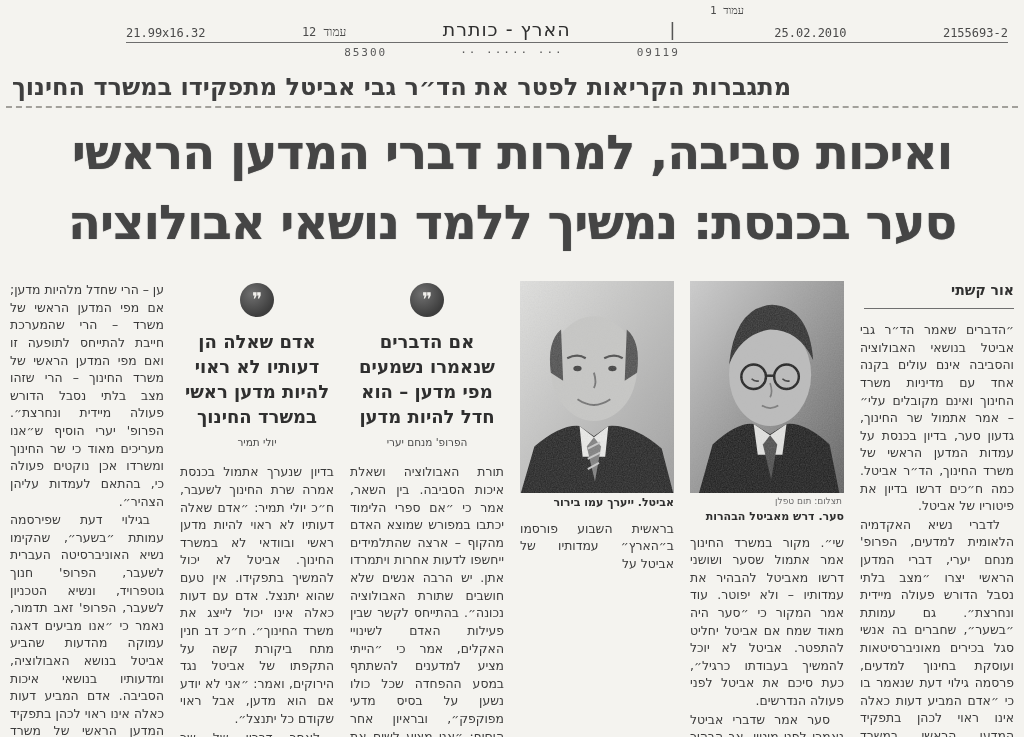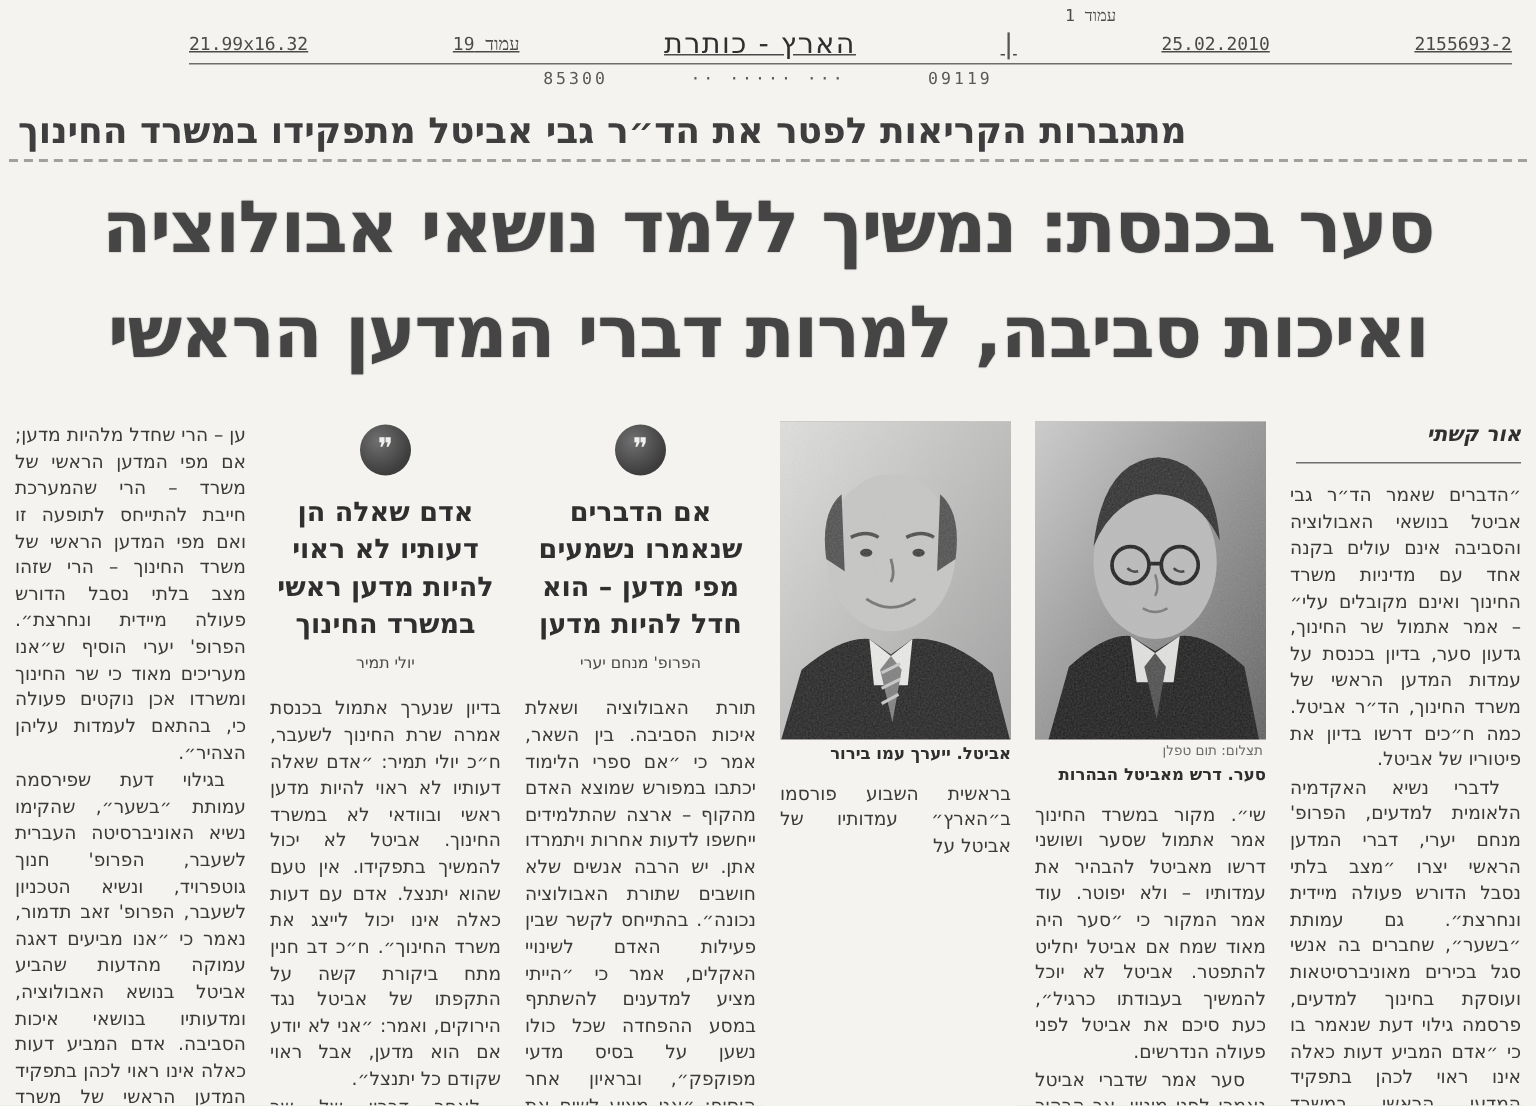--- a/index.html
+++ b/index.html
@@ -5,41 +5,41 @@
   html,body{margin:0;padding:0;background:#e9e8e4;}
   .page{
     position:relative;width:1024px;height:737px;margin:0 auto;
     background:#f4f3ef;color:#333;overflow:hidden;box-sizing:border-box;
     font-family:"DejaVu Sans",sans-serif;direction:rtl;
   }
   
   .scan-header{padding-top:4px;}
   .sh-top{direction:ltr;text-align:center;font-size:11px;color:#4c4c4c;
     font-family:"DejaVu Sans Mono",monospace;padding-left:430px;}
-  .sh-main{direction:ltr;display:flex;align-items:center;justify-content:space-between;
+  .sh-main{direction:ltr;display:flex;align-items:flex-end;justify-content:space-between;
     margin:1px 16px 0 126px;border-bottom:1.5px solid #6d6d6d;padding-bottom:2px;
-    font-family:"DejaVu Sans Mono",monospace;font-size:12px;color:#4a4a4a;text-decoration:underline;}
+    font-family:"DejaVu Sans Mono",monospace;font-size:12px;color:#4a4a4a;}
   .sh-paper{font-size:19px;color:#2f2f2f;font-family:"DejaVu Sans",sans-serif;letter-spacing:1px;}
   .sh-bar{font-size:18px;color:#555;}
-  .sh-meta{direction:ltr;display:flex;justify-content:center;gap:55px;
+  .sh-meta{direction:ltr;display:flex;justify-content:center;gap:73px;
     font-family:"DejaVu Sans Mono",monospace;font-size:11px;color:#595959;
     padding:3px 0 1px;letter-spacing:2px;}
   
   .kicker{margin:13px 10px 0 12px;text-align:left;
     font-size:24px;font-weight:bold;color:#3e3e3e;letter-spacing:0;}
   .kicker-rule{margin:5px 6px 0 6px;border-top:2px dashed #a2a09b;height:0;}
   .headline{margin:10px 4px 0;text-align:center;font-weight:bold;color:#454545;
     font-size:48px;line-height:1.45;letter-spacing:-1px;text-shadow:0 0 1px #7a7a7a;}
   
   .article{display:grid;grid-template-columns:repeat(6,1fr);gap:16px;
     padding:0 10px;margin-top:24px;}
   .col{font-size:12.4px;line-height:1.42;text-align:justify;color:#3a3a3a;}
   .col p{margin:0;}
   .col p + p{text-indent:14px;margin-top:1px;}
-  .byline{font-weight:bold;font-size:14px;color:#303030;font-style:italic;}
+  .byline{font-weight:bold;font-size:14px;color:#303030;}
   .byline-rule{width:150px;border-top:1px solid #6f6f6f;margin:7px 0 12px;}
   .photo{width:100%;height:212px;background:#9a9a9a;overflow:hidden;margin-bottom:2px;}
   .photo svg{display:block;width:100%;height:100%;}
   .credit{font-size:9px;color:#6b6b6b;text-align:right;margin:2px 2px 0 0;}
   .caption{font-weight:bold;font-size:11px;color:#2e2e2e;margin:1px 0 9px;}
   .pq{text-align:center;margin-bottom:14px;}
   .pq-icon{width:34px;height:34px;margin:2px auto 13px;border-radius:50%;
     background:radial-gradient(circle at 36% 32%,#707070,#3d3d3d 70%);
     color:#f1f0ec;font-size:19px;line-height:32px;text-align:center;
     font-family:"DejaVu Serif",serif;}
@@ -48,39 +48,39 @@
 </style>
 </head>
 <body>
 
 <div class="page">
 
   <div class="scan-header">
     <div class="sh-top">עמוד 1</div>
     <div class="sh-main">
       <span>21.99x16.32</span>
-      <span>עמוד 19</span>
+      <span>עמוד 12</span>
       <span class="sh-paper">הארץ - כותרת</span>
       <span class="sh-bar">|</span>
       <span>25.02.2010</span>
       <span>2155693-2</span>
     </div>
     <div class="sh-meta">
       <span>85300</span>
       <span>·· ····· ···</span>
       <span>09119</span>
     </div>
   </div>
 
   <div class="kicker">מתגברות הקריאות לפטר את הד״ר גבי אביטל מתפקידו במשרד החינוך</div>
   <div class="kicker-rule"></div>
 
   <div class="headline">
+    <div>ואיכות סביבה, למרות דברי המדען הראשי</div>
     <div>סער בכנסת: נמשיך ללמד נושאי אבולוציה</div>
-    <div>ואיכות סביבה, למרות דברי המדען הראשי</div>
   </div>
 
   <div class="article">
 
     <div class="col">
       <div class="byline">אור קשתי</div>
       <div class="byline-rule"></div>
       <p>״הדברים שאמר הד״ר גבי אביטל בנושאי האבולוציה והסביבה אינם עולים בקנה אחד עם מדיניות משרד החינוך ואינם מקובלים עלי״ – אמר אתמול שר החינוך, גדעון סער, בדיון בכנסת על עמדות המדען הראשי של משרד החינוך, הד״ר אביטל. כמה ח״כים דרשו בדיון את פיטוריו של אביטל.</p>
       <p>לדברי נשיא האקדמיה הלאומית למדעים, הפרופ' מנחם יערי, דברי המדען הראשי יצרו ״מצב בלתי נסבל הדורש פעולה מיידית ונחרצת״. גם עמותת ״בשער״, שחברים בה אנשי סגל בכירים מאוניברסיטאות ועוסקת בחינוך למדעים, פרסמה גילוי דעת שנאמר בו כי ״אדם המביע דעות כאלה אינו ראוי לכהן בתפקיד המדען הראשי במשרד החינוך״.</p>
 

